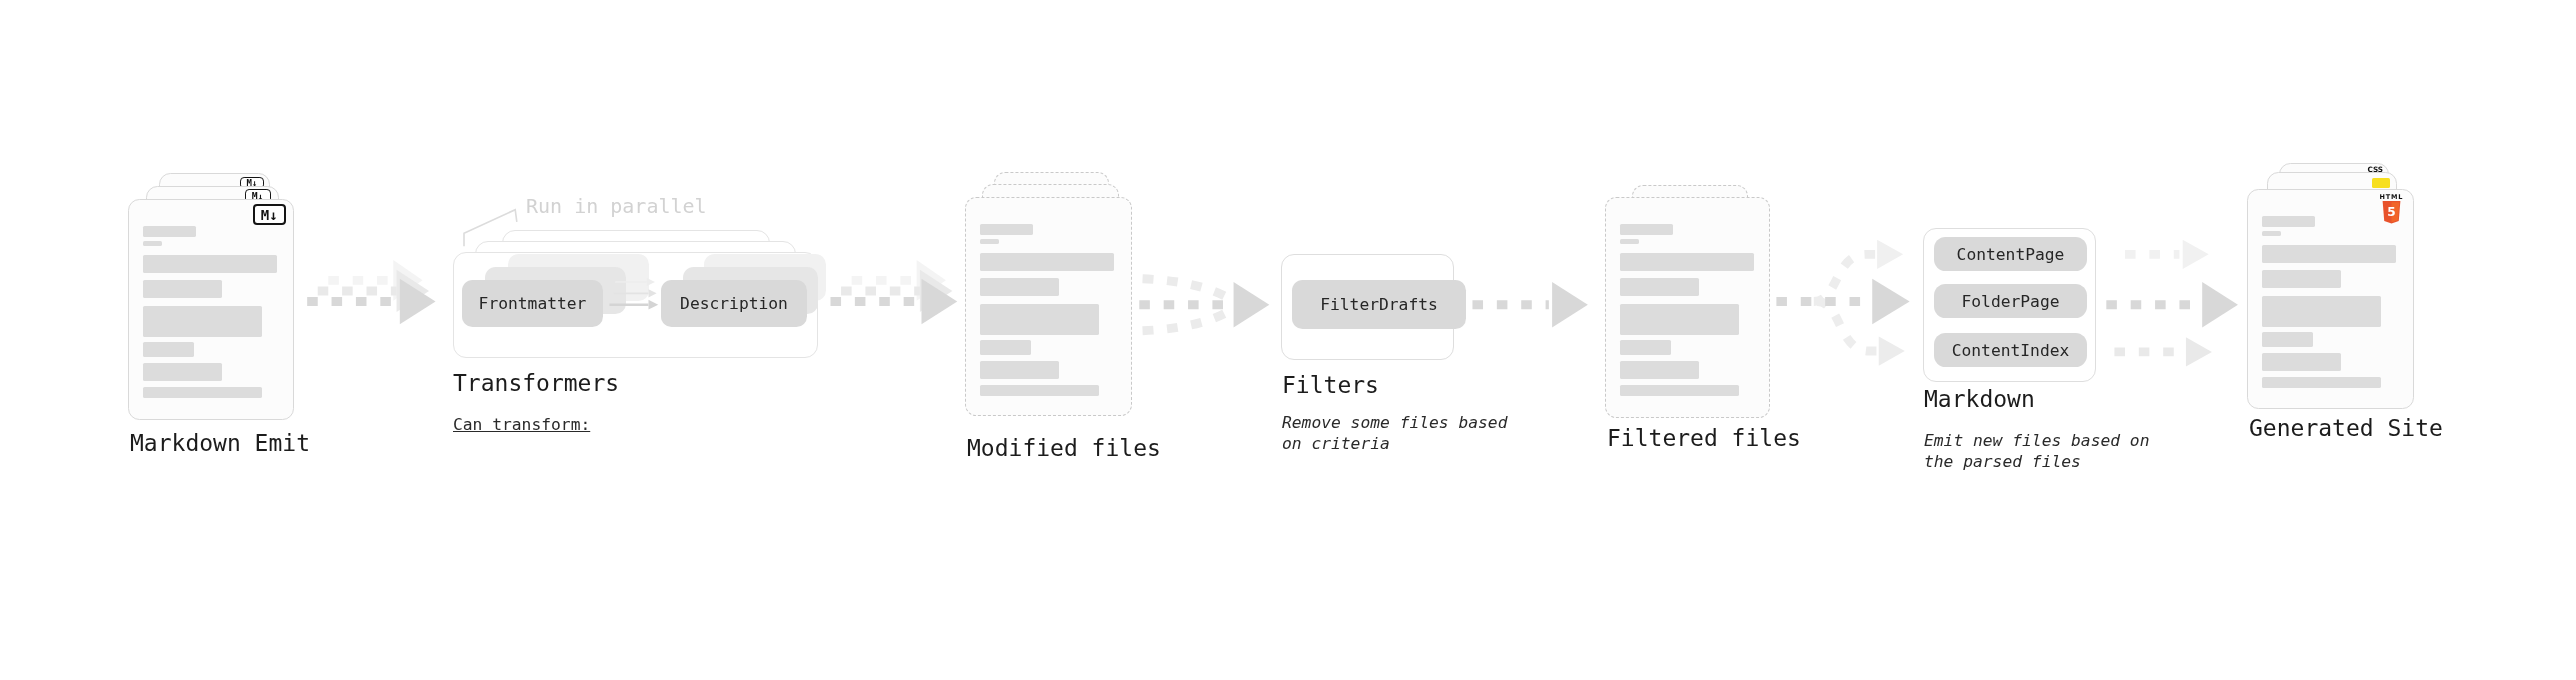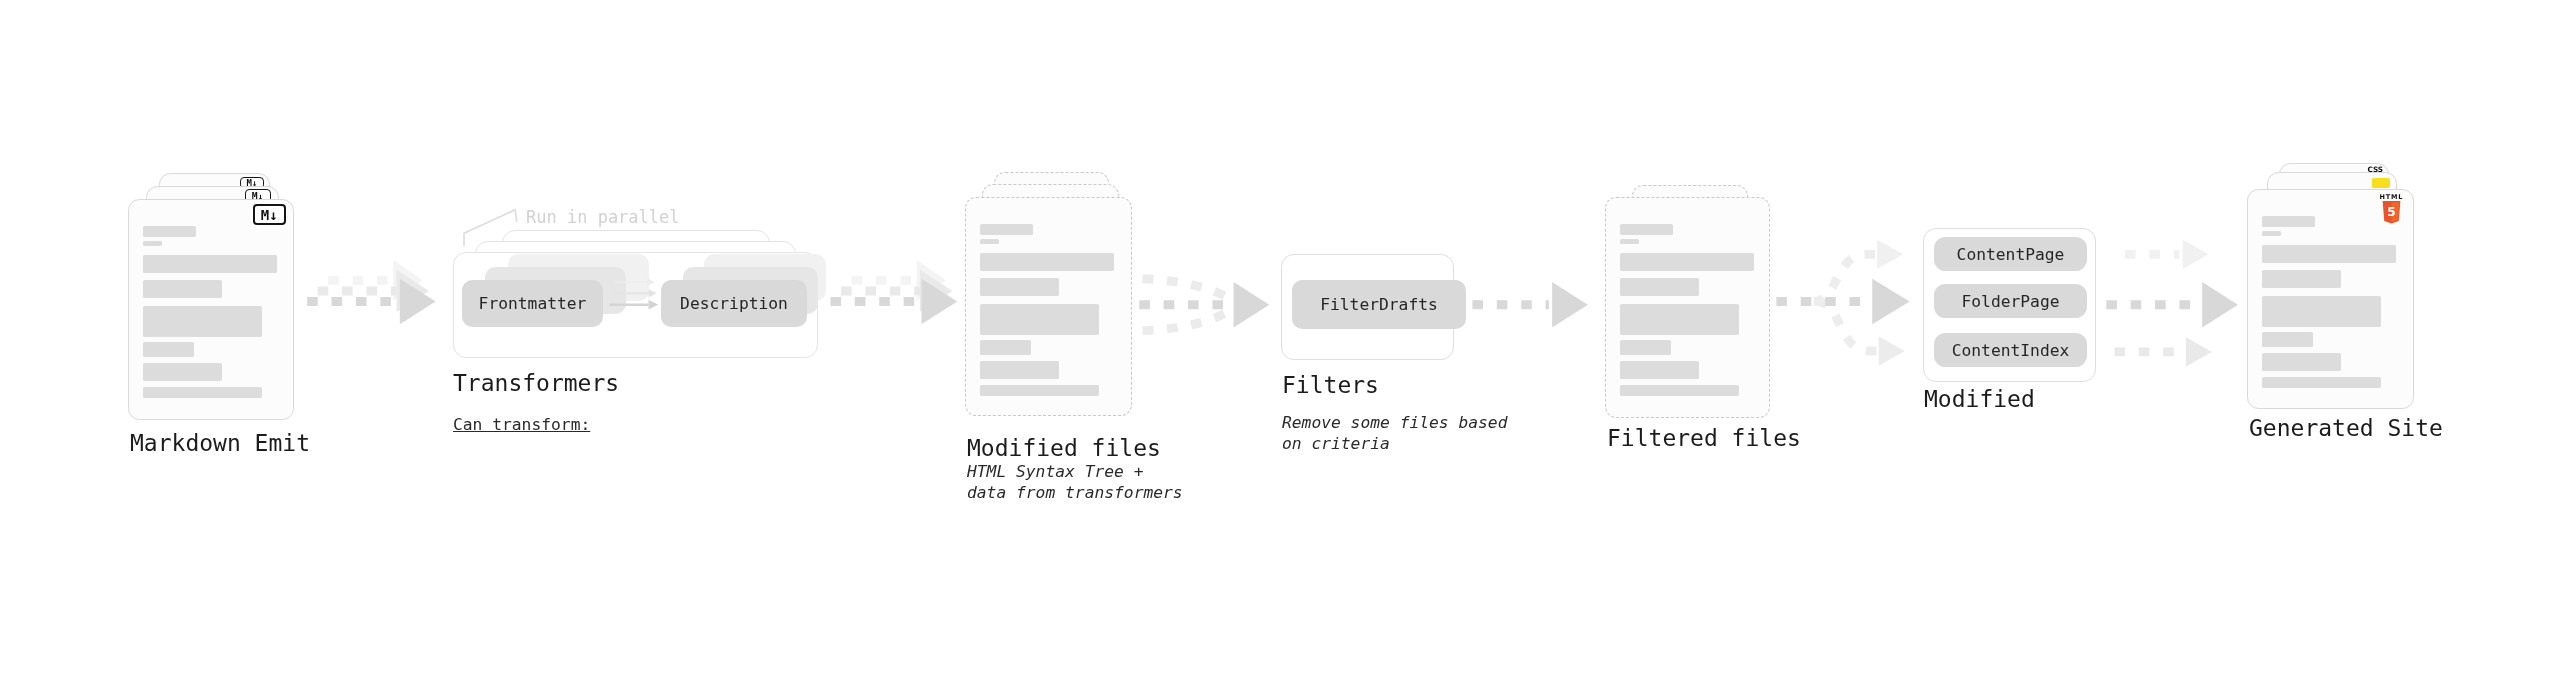--- a/index.html
+++ b/index.html
@@ -9,21 +9,21 @@
   }
   
   .doc{position:absolute;background:#fcfcfc;border:1.6px solid #d9d9d9;border-radius:11.4px;box-sizing:border-box;}
   .doc.dashed{border:1.6px dashed #c9c9c9;background:#fcfcfc;}
   .bar{position:absolute;background:#dcdcdc;border-radius:1.6px;}
   
   .title{position:absolute;font-size:23px;line-height:23px;color:#1c1c1c;white-space:nowrap;}
   .desc{position:absolute;font-size:16.3px;line-height:21px;color:#2a2a2a;white-space:nowrap;}
   .desc .line{display:block;font-style:italic;}
   .bullets{position:absolute;font-size:16.3px;line-height:21px;color:#2a2a2a;white-space:nowrap;padding-left:10.6px;}
-  .note{position:absolute;font-size:17px;line-height:17px;color:#d2d2d2;white-space:nowrap;margin-top:11px;}
+  .note{position:absolute;font-size:20px;line-height:17px;color:#d2d2d2;white-space:nowrap;}
   
   .pill{position:absolute;background:#d9d9d9;border-radius:10.6px;display:flex;align-items:center;justify-content:center;
         font-size:16.3px;color:#262626;box-sizing:border-box;white-space:nowrap;}
   .ghost1{background:#e6e6e6;}
   .ghost2{background:#f1f1f1;}
   .tbox{position:absolute;background:#ffffff;border:1.6px solid #e4e4e4;border-radius:13px;box-sizing:border-box;}
   .panel{position:absolute;background:#ffffff;border:1.6px solid #dedede;border-radius:13px;box-sizing:border-box;}
   
   .mdicon{position:absolute;border:2.4px solid #141414;border-radius:4.1px;background:#fff;color:#141414;
           font-weight:bold;display:flex;align-items:center;justify-content:center;box-sizing:border-box;}
@@ -87,24 +87,20 @@
       <div class="bar" style="left:14px;top:41px;width:18.7px;height:4.9px;"></div>
       <div class="bar" style="left:14px;top:55px;width:134px;height:18px;"></div>
       <div class="bar" style="left:14px;top:80px;width:79px;height:18px;"></div>
       <div class="bar" style="left:14px;top:106px;width:119px;height:31px;"></div>
       <div class="bar" style="left:14px;top:142px;width:51px;height:14.6px;"></div>
       <div class="bar" style="left:14px;top:163px;width:79px;height:18px;"></div>
       <div class="bar" style="left:14px;top:187px;width:119px;height:10.6px;"></div>
     </div>
   </div>
   <div class="title" style="left:967px;top:437px;">Modified files</div>
-  <div class="desc" style="left:967px;top:461px;">
-    <span class="line">HTML Syntax Tree +</span>
-    <span class="line">data from transformers</span>
-  </div>
 
   <div class="panel" style="left:1281px;top:254px;width:173px;height:106px;"></div>
   <div class="pill" style="left:1292px;top:280px;width:174px;height:49px;">FilterDrafts</div>
   <div class="title" style="left:1282px;top:374px;">Filters</div>
   <div class="desc" style="left:1282px;top:412px;">
     <span class="line">Remove some files based</span>
     <span class="line">on criteria</span>
   </div>
 
   <div>
@@ -119,21 +115,25 @@
       <div class="bar" style="left:14px;top:163px;width:79px;height:18px;"></div>
       <div class="bar" style="left:14px;top:187px;width:119px;height:10.6px;"></div>
     </div>
   </div>
   <div class="title" style="left:1607px;top:427px;">Filtered files</div>
 
   <div class="panel" style="left:1923px;top:228px;width:173px;height:154px;"></div>
   <div class="pill" style="left:1934px;top:237px;width:153px;height:34px;border-radius:11.4px;">ContentPage</div>
   <div class="pill" style="left:1934px;top:284px;width:153px;height:34px;border-radius:11.4px;">FolderPage</div>
   <div class="pill" style="left:1934px;top:333px;width:153px;height:34px;border-radius:11.4px;">ContentIndex</div>
-  <div class="title" style="left:1924px;top:388px;">Modified</div>
+  <div class="title" style="left:1924px;top:388px;">Markdown</div>
+  <div class="desc" style="left:1924px;top:430px;">
+    <span class="line">Emit new files based on</span>
+    <span class="line">the parsed files</span>
+  </div>
 
   <div>
     <div class="doc" style="left:2279px;top:163px;width:110px;height:220px;">
       <span class="cssicon" style="right:4.9px;top:1.6px;">
         <span class="txt">CSS</span>
         <span class="ul"></span>
       </span>
     </div>
     <div class="doc" style="left:2267px;top:172px;width:130px;height:220px;">
       <span class="jsicon" style="right:5.7px;top:4.9px;width:18px;height:10.6px;"></span>

